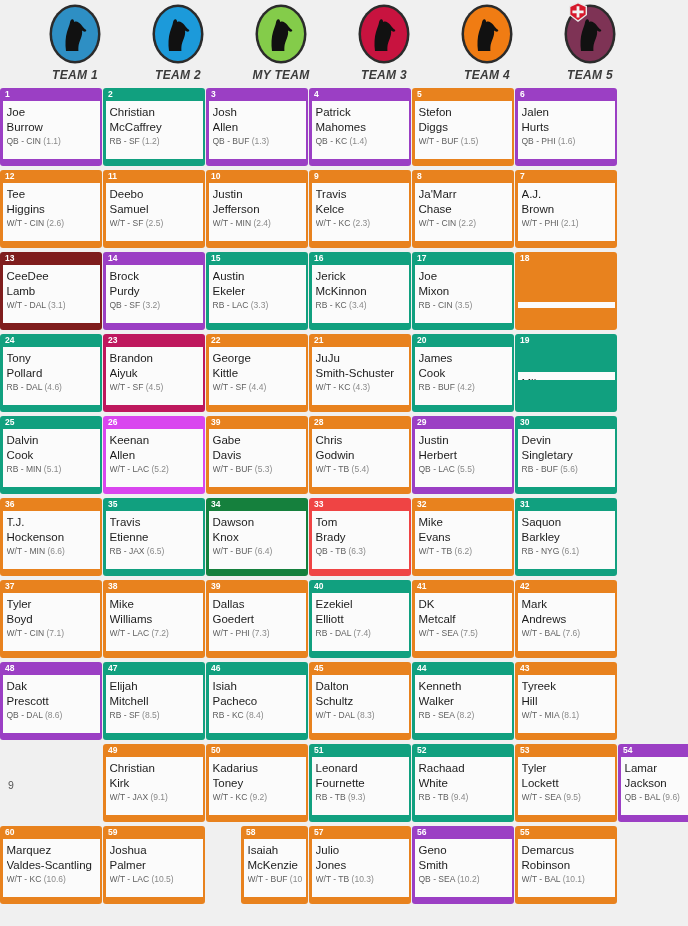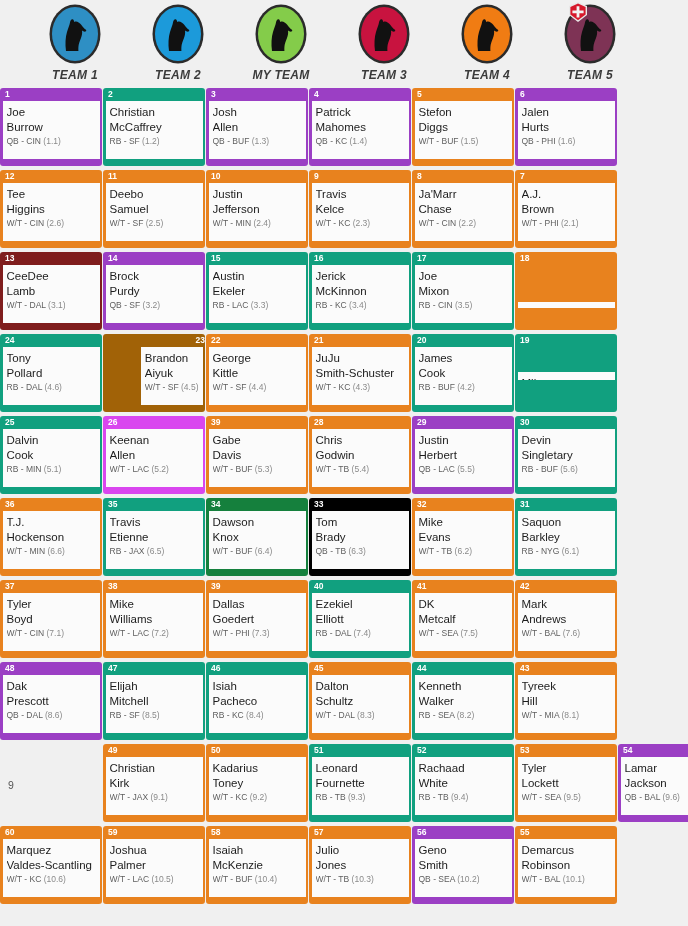--- a/index.html
+++ b/index.html
@@ -456,21 +456,21 @@
               </div>
               <div class="card-body">
                 <div class="pname">Tony</div>
                 <div class="pname">Pollard</div>
                 <div class="pmeta"><span>RB</span> - <span>DAL</span><span class="pick-ref"> (4.6)</span></div>
               </div>
               <div class="card-foot"></div>
             </div>
           </div>
           <div class="cell">
-            <div class="card" style="background: #a16207; align-items: flex-end;">
+            <div class="card" style="background: #be185d;">
               <div class="card-head">
                 <span class="pick-no">23</span>
               </div>
               <div class="card-body">
                 <div class="pname">Brandon</div>
                 <div class="pname">Aiyuk</div>
                 <div class="pmeta"><span>W/T</span> - <span>SF</span><span class="pick-ref"> (4.5)</span></div>
               </div>
               <div class="card-foot"></div>
             </div>
@@ -642,21 +642,21 @@
               </div>
               <div class="card-body">
                 <div class="pname">Dawson</div>
                 <div class="pname">Knox</div>
                 <div class="pmeta"><span>W/T</span> - <span>BUF</span><span class="pick-ref"> (6.4)</span></div>
               </div>
               <div class="card-foot"></div>
             </div>
           </div>
           <div class="cell">
-            <div class="card" style="background: #000000; justify-content: flex-end;">
+            <div class="card" style="background: #ef4444; justify-content: flex-end;">
               <div class="card-head">
                 <span class="pick-no">33</span>
               </div>
               <div class="card-body">
                 <div class="pname">Tom</div>
                 <div class="pname">Brady</div>
                 <div class="pmeta"><span>QB</span> - <span>TB</span><span class="pick-ref"> (6.3)</span></div>
               </div>
               <div class="card-foot"></div>
             </div>
@@ -950,21 +950,21 @@
               </div>
               <div class="card-body">
                 <div class="pname">Joshua</div>
                 <div class="pname">Palmer</div>
                 <div class="pmeta"><span>W/T</span> - <span>LAC</span><span class="pick-ref"> (10.5)</span></div>
               </div>
               <div class="card-foot"></div>
             </div>
           </div>
           <div class="cell">
-            <div class="card" style="background: rgb(232, 130, 30);">
+            <div class="card" style="background: rgb(232, 130, 30); margin-left: 35px;">
               <div class="card-head">
                 <span class="pick-no">58</span>
               </div>
               <div class="card-body">
                 <div class="pname">Isaiah</div>
                 <div class="pname">McKenzie</div>
                 <div class="pmeta"><span>W/T</span> - <span>BUF</span><span class="pick-ref"> (10.4)</span></div>
               </div>
               <div class="card-foot"></div>
             </div>

